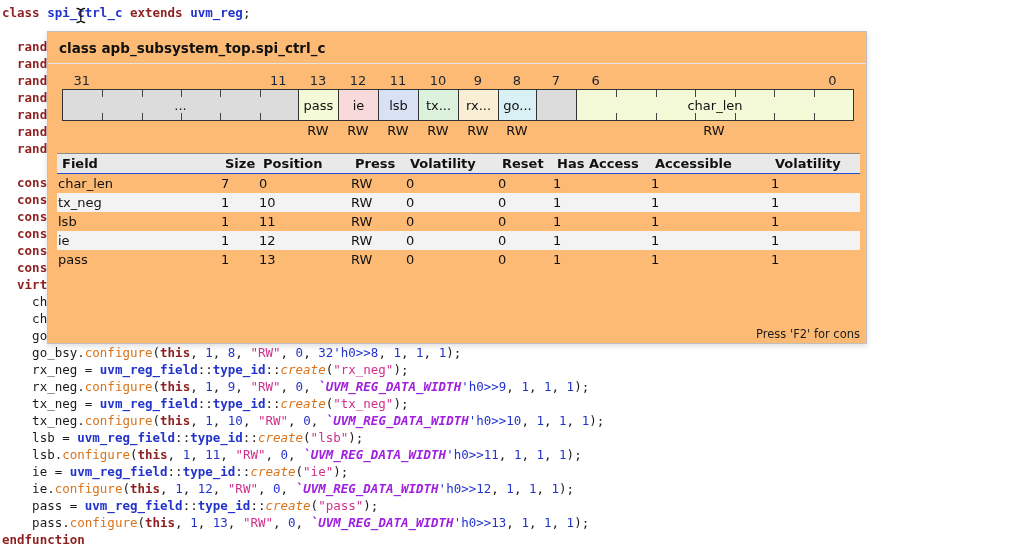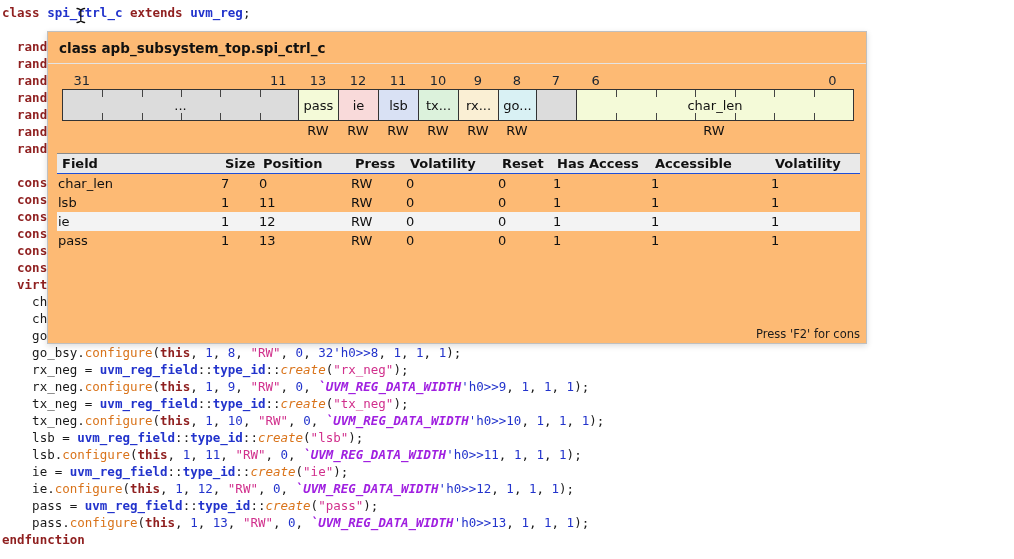--- a/index.html
+++ b/index.html
@@ -211,20 +211,31 @@
           <td>char_len</td>
           <td>7</td>
           <td>0</td>
           <td>RW</td>
           <td>0</td>
           <td>0</td>
           <td>1</td>
           <td>1</td>
           <td>1</td>
         </tr>
+        <tr class="zebra">
+          <td>tx_neg</td>
+          <td>1</td>
+          <td>10</td>
+          <td>RW</td>
+          <td>0</td>
+          <td>0</td>
+          <td>1</td>
+          <td>1</td>
+          <td>1</td>
+        </tr>
         <tr>
           <td>lsb</td>
           <td>1</td>
           <td>11</td>
           <td>RW</td>
           <td>0</td>
           <td>0</td>
           <td>1</td>
           <td>1</td>
           <td>1</td>

